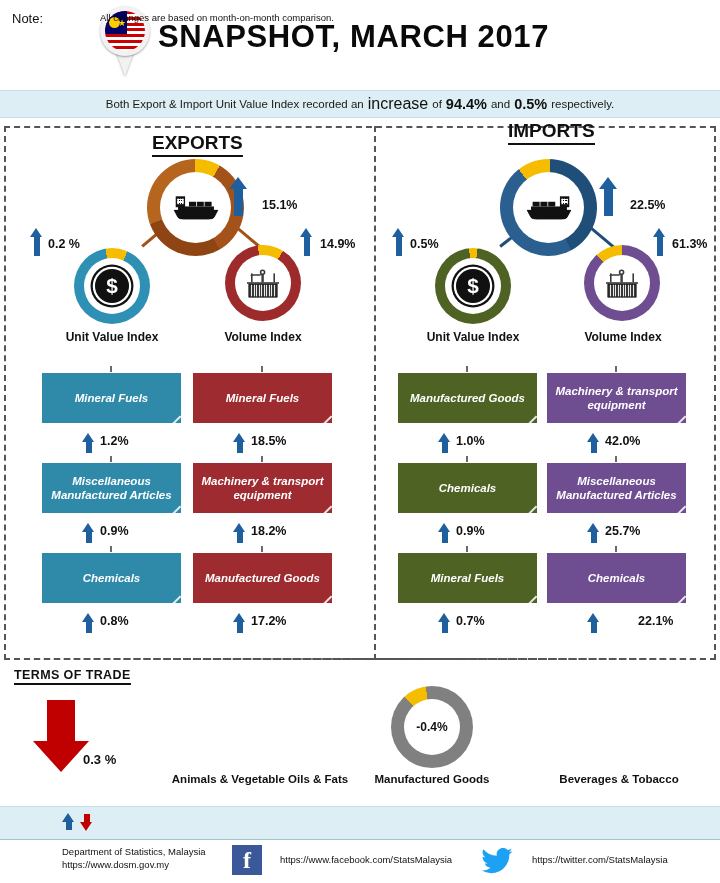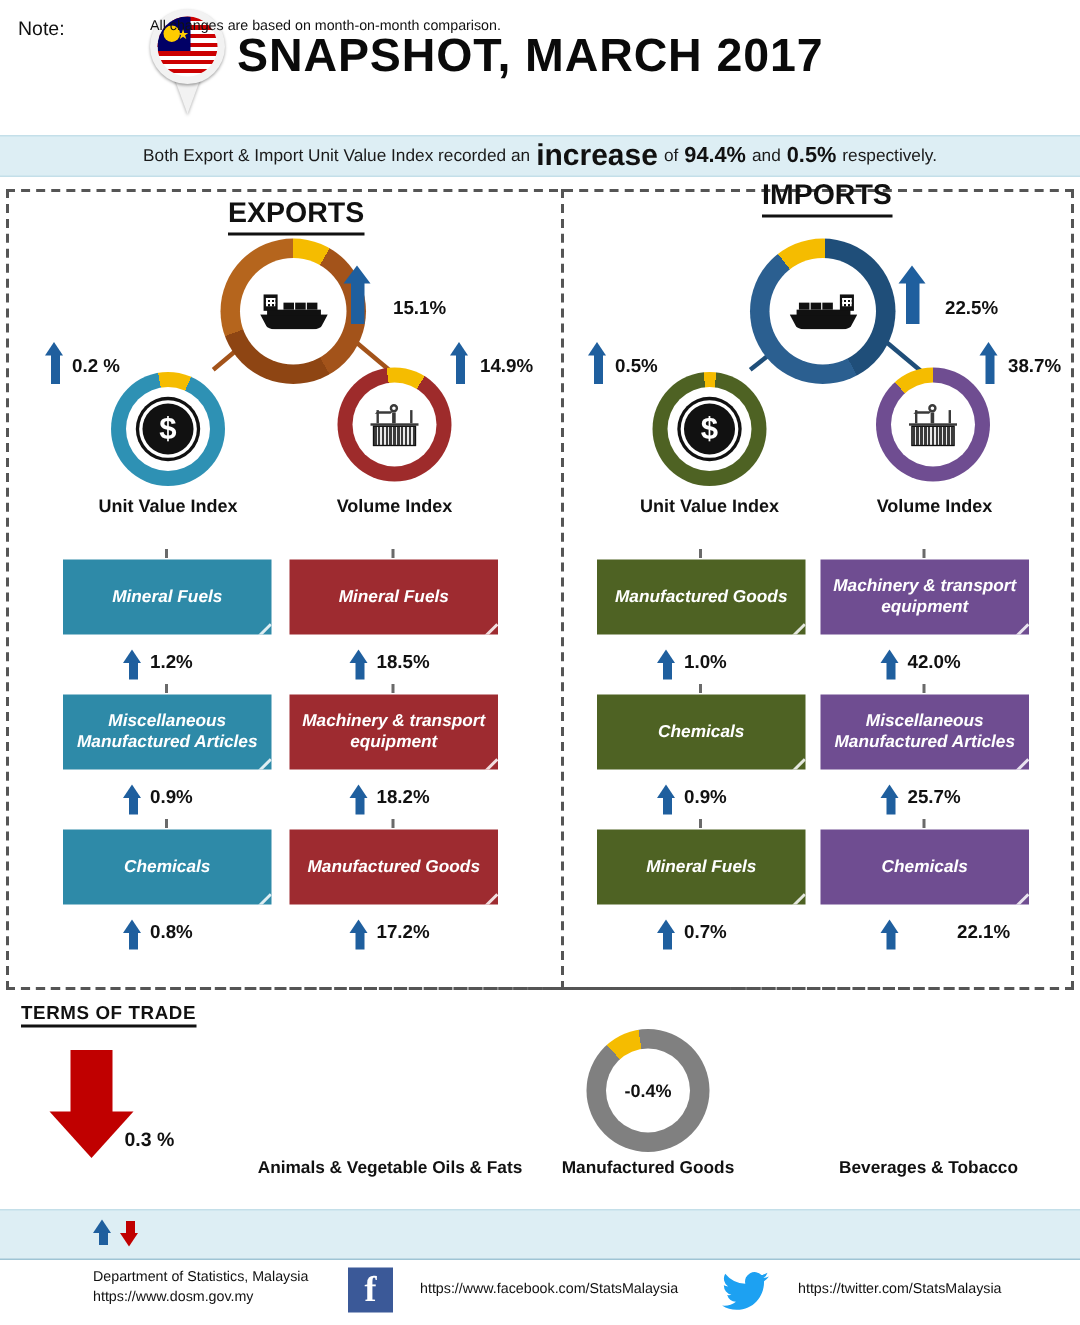--- a/index.html
+++ b/index.html
@@ -63,21 +63,21 @@
   .banner {
     position: absolute; left: 0; top: 78px; width: 720px; height: 28px;
     background: #ddeef4;
     border-top: 1px solid #c4dfe9;
     border-bottom: 1px solid #c4dfe9;
     display: flex; align-items: center; justify-content: center;
     white-space: nowrap;
     margin-top: 12px;
   }
   .banner .b-txt  { font-size: 11.5px; color: #1a1a1a; }
-  .banner .b-bold { font-size: 20px; font-weight: bold; color: #111; }
+  .banner .b-bold { font-size: 16px; font-weight: normal; color: #111; }
   .banner .b-num  { font-size: 14.5px; font-weight: bold; color: #111; }
   .banner span { margin: 0 2px; }
 
   
   .panel-box {
     position: absolute;
     border: 2px dashed #555;
   }
   #panel-exports { left: 4px;   top: 126px; width: 368px; height: 534px; border-right: none; }
   #panel-imports { left: 376px; top: 126px; width: 340px; height: 534px; border-left: none; }
@@ -419,21 +419,21 @@
           <div class="hookR"></div>
         <div class="cableL"></div>
         <div class="body"></div>
       </div>
     </div>
   </div>
   <div class="au sm" style="left:653px; top:228px;">
     <div class="head"></div>
       <div class="stem" style="height:20px;"></div>
   </div>
-  <div class="pct-label" style="left:672px; top:237px;">38.7%</div>
+  <div class="pct-label" style="left:672px; top:237px;">61.3%</div>
   <div class="idx-label" style="left:563px; top:330px; width:120px;">Volume Index</div>
 
   <div class="tick" style="left:110px; top:366px;"></div>
   <div class="cat-bar" style="left: 42px; top: 373px; background-color: rgb(46, 138, 168);">
     <span>Mineral Fuels</span>
     <span class="corner"></span>
   </div>
   <div class="au sm" style="left:82px; top:433px;">
     <div class="head"></div>
       <div class="stem" style="height:12px;"></div>

